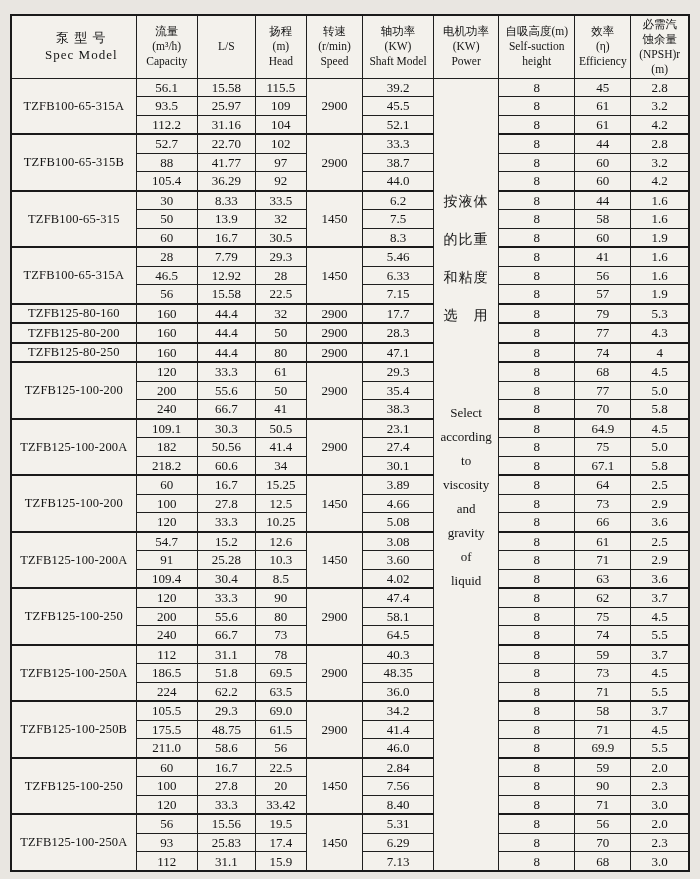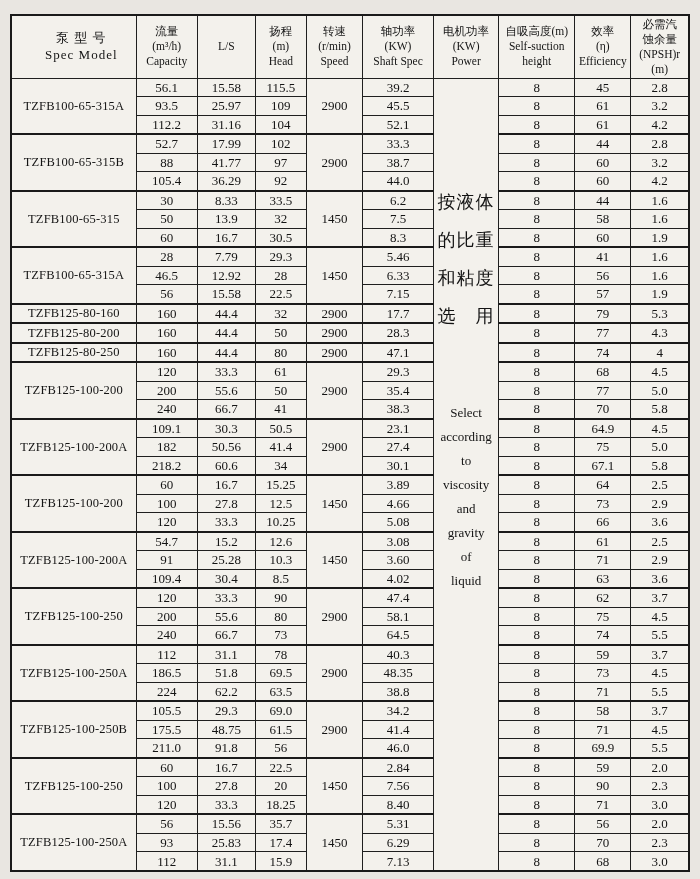--- a/index.html
+++ b/index.html
@@ -46,21 +46,21 @@
   }
   td.model { font-size: 12.5px; letter-spacing: 0.2px; }
   tr.group-start td { border-top: 2px solid #1a1a1a; }
   td.power-cell {
     position: relative;
     vertical-align: top;
     padding: 0;
   }
   .cn-note {
     position: absolute; top: 104px; left: 0; right: 0;
-    font-size: 18px; letter-spacing: 1px;
+    font-size: 14px; letter-spacing: 1px;
   }
   .cn-note div { height: 38px; line-height: 38px; }
   .en-note {
     position: absolute; top: 322px; left: 0; right: 0;
     font-size: 13px;
   }
   .en-note div { height: 24px; line-height: 24px; }
 </style>
 </head>
 <body>
@@ -88,21 +88,21 @@
 Capacity</th>
         <th>L/S</th>
         <th>扬程
 (m)
 Head</th>
         <th>转速
 (r/min)
 Speed</th>
         <th>轴功率
 (KW)
-Shaft Spec</th>
+Shaft Model</th>
         <th>电机功率
 (KW)
 Power</th>
         <th>自吸高度(m)
 Self-suction
 height</th>
         <th>效率
 (η)
 Efficiency</th>
         <th>必需汽
@@ -155,21 +155,21 @@
           <td>31.16</td>
           <td>104</td>
           <td>52.1</td>
           <td>8</td>
           <td>61</td>
           <td>4.2</td>
         </tr>
         <tr class="group-start">
           <td class="model" rowspan="3">TZFB100-65-315B</td>
           <td>52.7</td>
-          <td>17.99</td>
+          <td>22.70</td>
           <td>102</td>
           <td rowspan="3">2900</td>
           <td>33.3</td>
           <td>8</td>
           <td>44</td>
           <td>2.8</td>
         </tr>
         <tr>
           <td>88</td>
           <td>41.77</td>
@@ -441,21 +441,21 @@
           <td>69.5</td>
           <td>48.35</td>
           <td>8</td>
           <td>73</td>
           <td>4.5</td>
         </tr>
         <tr>
           <td>224</td>
           <td>62.2</td>
           <td>63.5</td>
-          <td>38.8</td>
+          <td>36.0</td>
           <td>8</td>
           <td>71</td>
           <td>5.5</td>
         </tr>
         <tr class="group-start">
           <td class="model" rowspan="3">TZFB125-100-250B</td>
           <td>105.5</td>
           <td>29.3</td>
           <td>69.0</td>
           <td rowspan="3">2900</td>
@@ -468,21 +468,21 @@
           <td>175.5</td>
           <td>48.75</td>
           <td>61.5</td>
           <td>41.4</td>
           <td>8</td>
           <td>71</td>
           <td>4.5</td>
         </tr>
         <tr>
           <td>211.0</td>
-          <td>91.8</td>
+          <td>58.6</td>
           <td>56</td>
           <td>46.0</td>
           <td>8</td>
           <td>69.9</td>
           <td>5.5</td>
         </tr>
         <tr class="group-start">
           <td class="model" rowspan="3">TZFB125-100-250</td>
           <td>60</td>
           <td>16.7</td>
@@ -498,31 +498,31 @@
           <td>27.8</td>
           <td>20</td>
           <td>7.56</td>
           <td>8</td>
           <td>90</td>
           <td>2.3</td>
         </tr>
         <tr>
           <td>120</td>
           <td>33.3</td>
-          <td>18.25</td>
+          <td>33.42</td>
           <td>8.40</td>
           <td>8</td>
           <td>71</td>
           <td>3.0</td>
         </tr>
         <tr class="group-start">
           <td class="model" rowspan="3">TZFB125-100-250A</td>
           <td>56</td>
           <td>15.56</td>
-          <td>35.7</td>
+          <td>19.5</td>
           <td rowspan="3">1450</td>
           <td>5.31</td>
           <td>8</td>
           <td>56</td>
           <td>2.0</td>
         </tr>
         <tr>
           <td>93</td>
           <td>25.83</td>
           <td>17.4</td>

